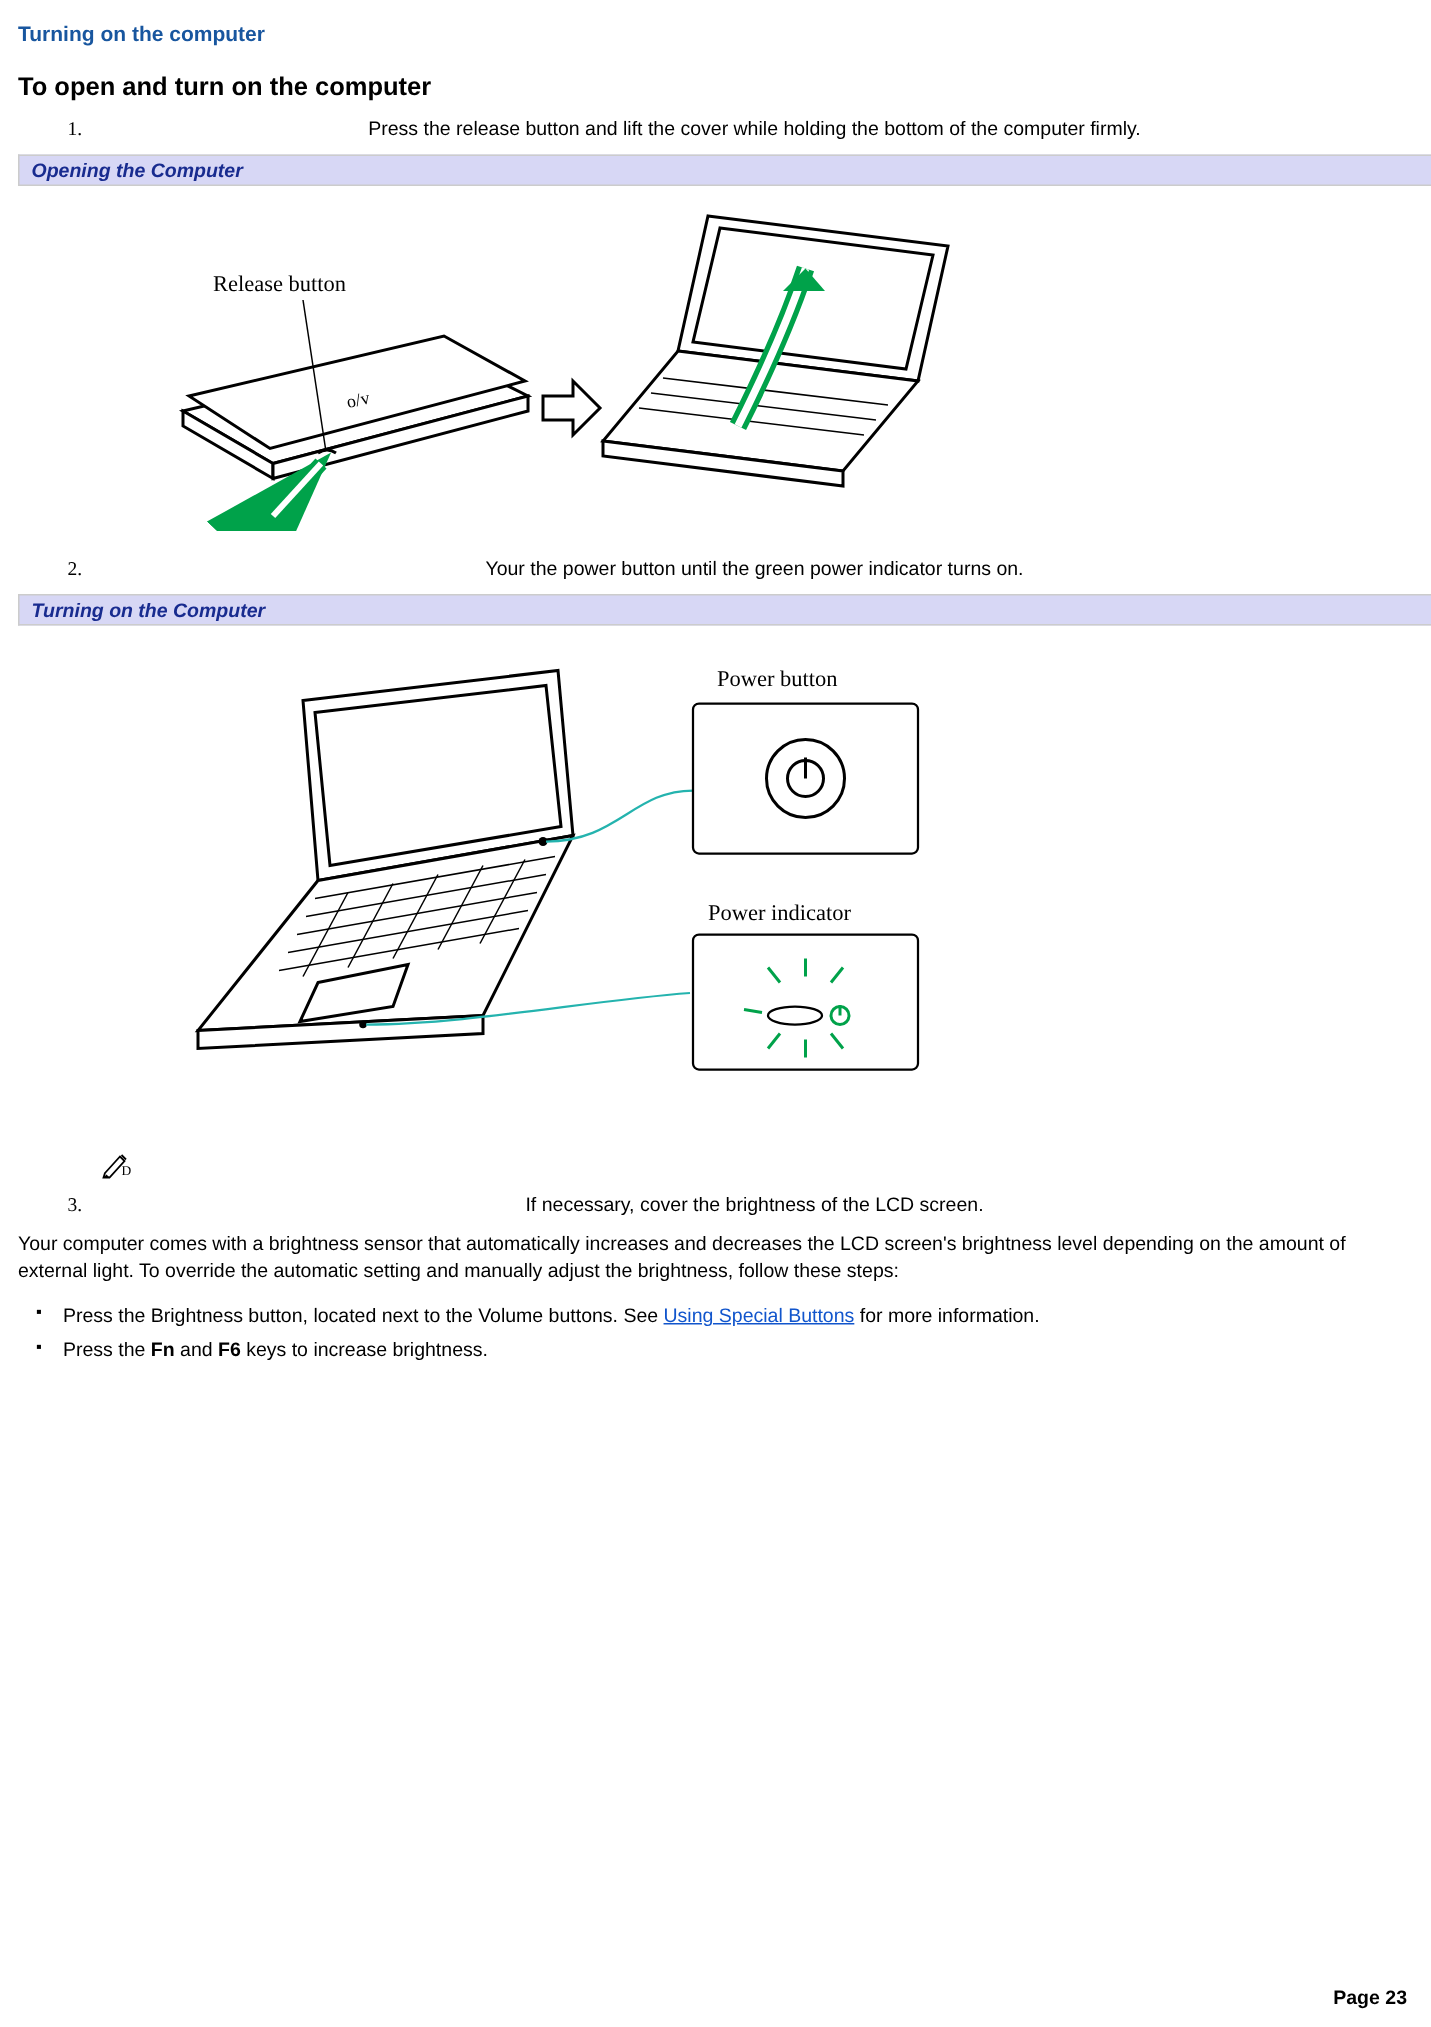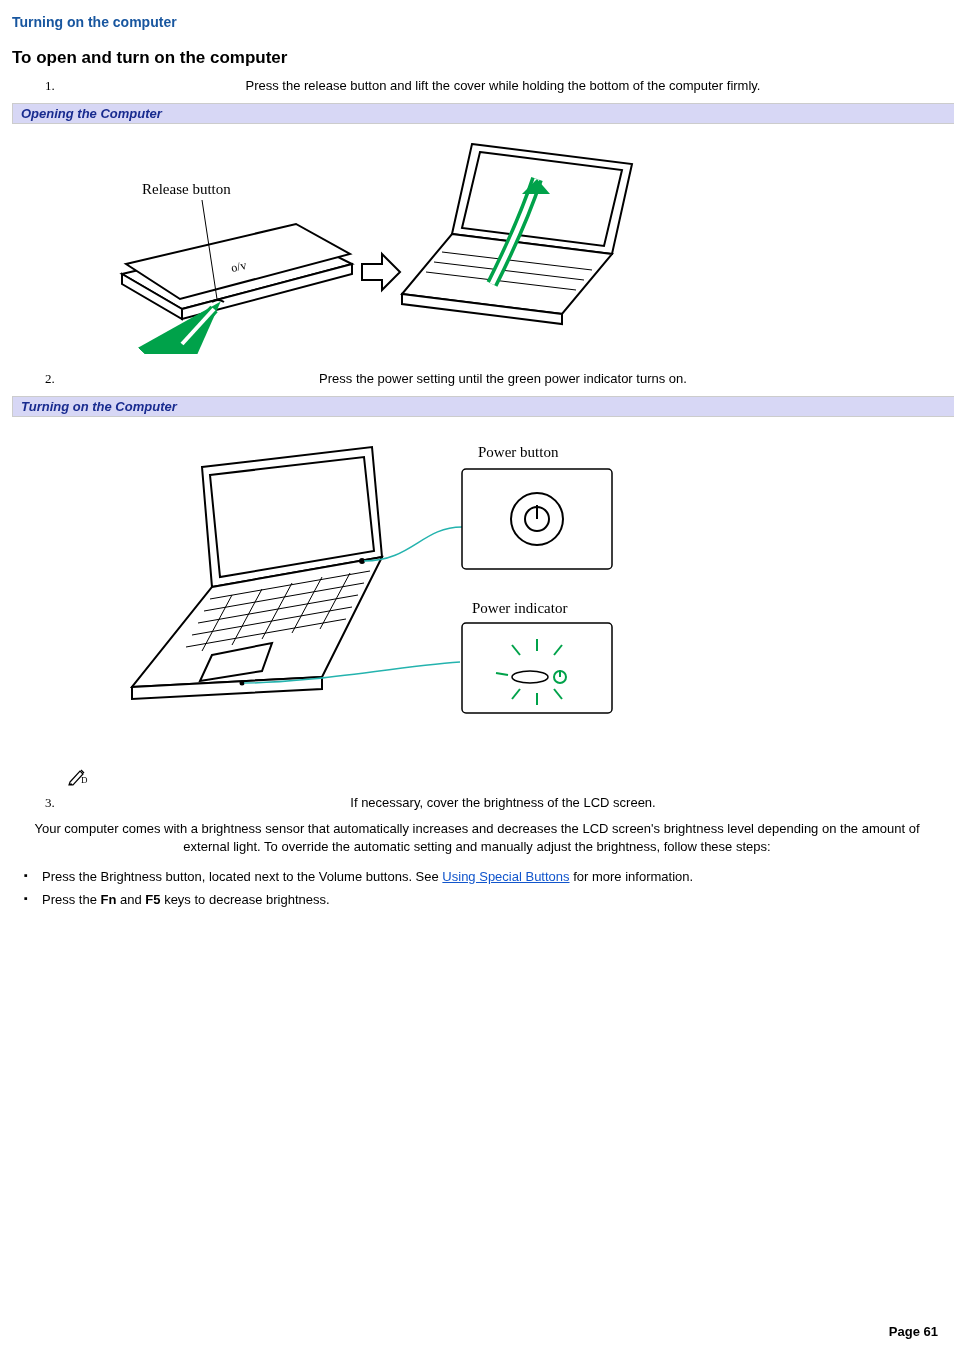--- a/index.html
+++ b/index.html
@@ -63,21 +63,20 @@
     display: flex;
     align-items: center;
     gap: 10px;
   }
   .note-icon {
     flex: 0 0 auto;
   }
   .body-para {
     margin: 10px 0 14px 0;
     line-height: 1.35;
-    text-align: center;
   }
   ul.bullets {
     list-style: none;
     padding-left: 8px;
     margin: 0;
   }
   ul.bullets > li {
     position: relative;
     padding-left: 22px;
     margin: 8px 0;
@@ -164,21 +163,21 @@
       <polygon points="310,160 470,180 470,190 310,170"></polygon>
     </g>
 
     <path d="M400,150 Q430,90 445,45" stroke="#00a24a" stroke-width="12" fill="none"></path>
     <path d="M400,150 Q430,90 445,45" stroke="#fff" stroke-width="5" fill="none"></path>
     <polygon points="445,45 430,60 458,60" fill="#00a24a"></polygon>
   </svg>
 </div>
 
 <ol class="steps" start="2">
-  <li>Press the power setting until the green power indicator turns on.</li>
+  <li>Your the power button until the green power indicator turns on.</li>
 </ol>
 
 <div class="fig-caption-bar">Turning on the Computer</div>
 <div class="figure">
   <svg class="svg-fig2" viewBox="0 0 560 320" xmlns="http://www.w3.org/2000/svg">
 
     <g stroke="#000" stroke-width="2" fill="#fff">
 
       <polygon points="110,40 280,20 290,130 120,160"></polygon>
       <polygon points="118,48 272,30 282,124 128,150" fill="#fff"></polygon>
@@ -254,17 +253,17 @@
   <li>If necessary, cover the brightness of the LCD screen.</li>
 </ol>
 
 <p class="body-para">Your computer comes with a brightness sensor that automatically increases and decreases the LCD screen's brightness level depending on the amount of external light. To override the automatic setting and manually adjust the brightness, follow these steps:</p>
 
 <ul class="bullets">
   <li>
     <span>Press the Brightness button, located next to the Volume buttons. See </span><a href="#" class="doc-link">Using Special Buttons</a><span> for more information.</span>
   </li>
   <li>
-    <span>Press the </span><span class="kb">Fn</span><span> and </span><span class="kb">F5</span><span> keys to decrease brightness.</span>
+    <span>Press the </span><span class="kb">Fn</span><span> and </span><span class="kb">F6</span><span> keys to increase brightness.</span>
   </li>
 </ul>
 
-<div class="page-footer">Page 61</div>
+<div class="page-footer">Page 23</div>
 
 </body></html>

